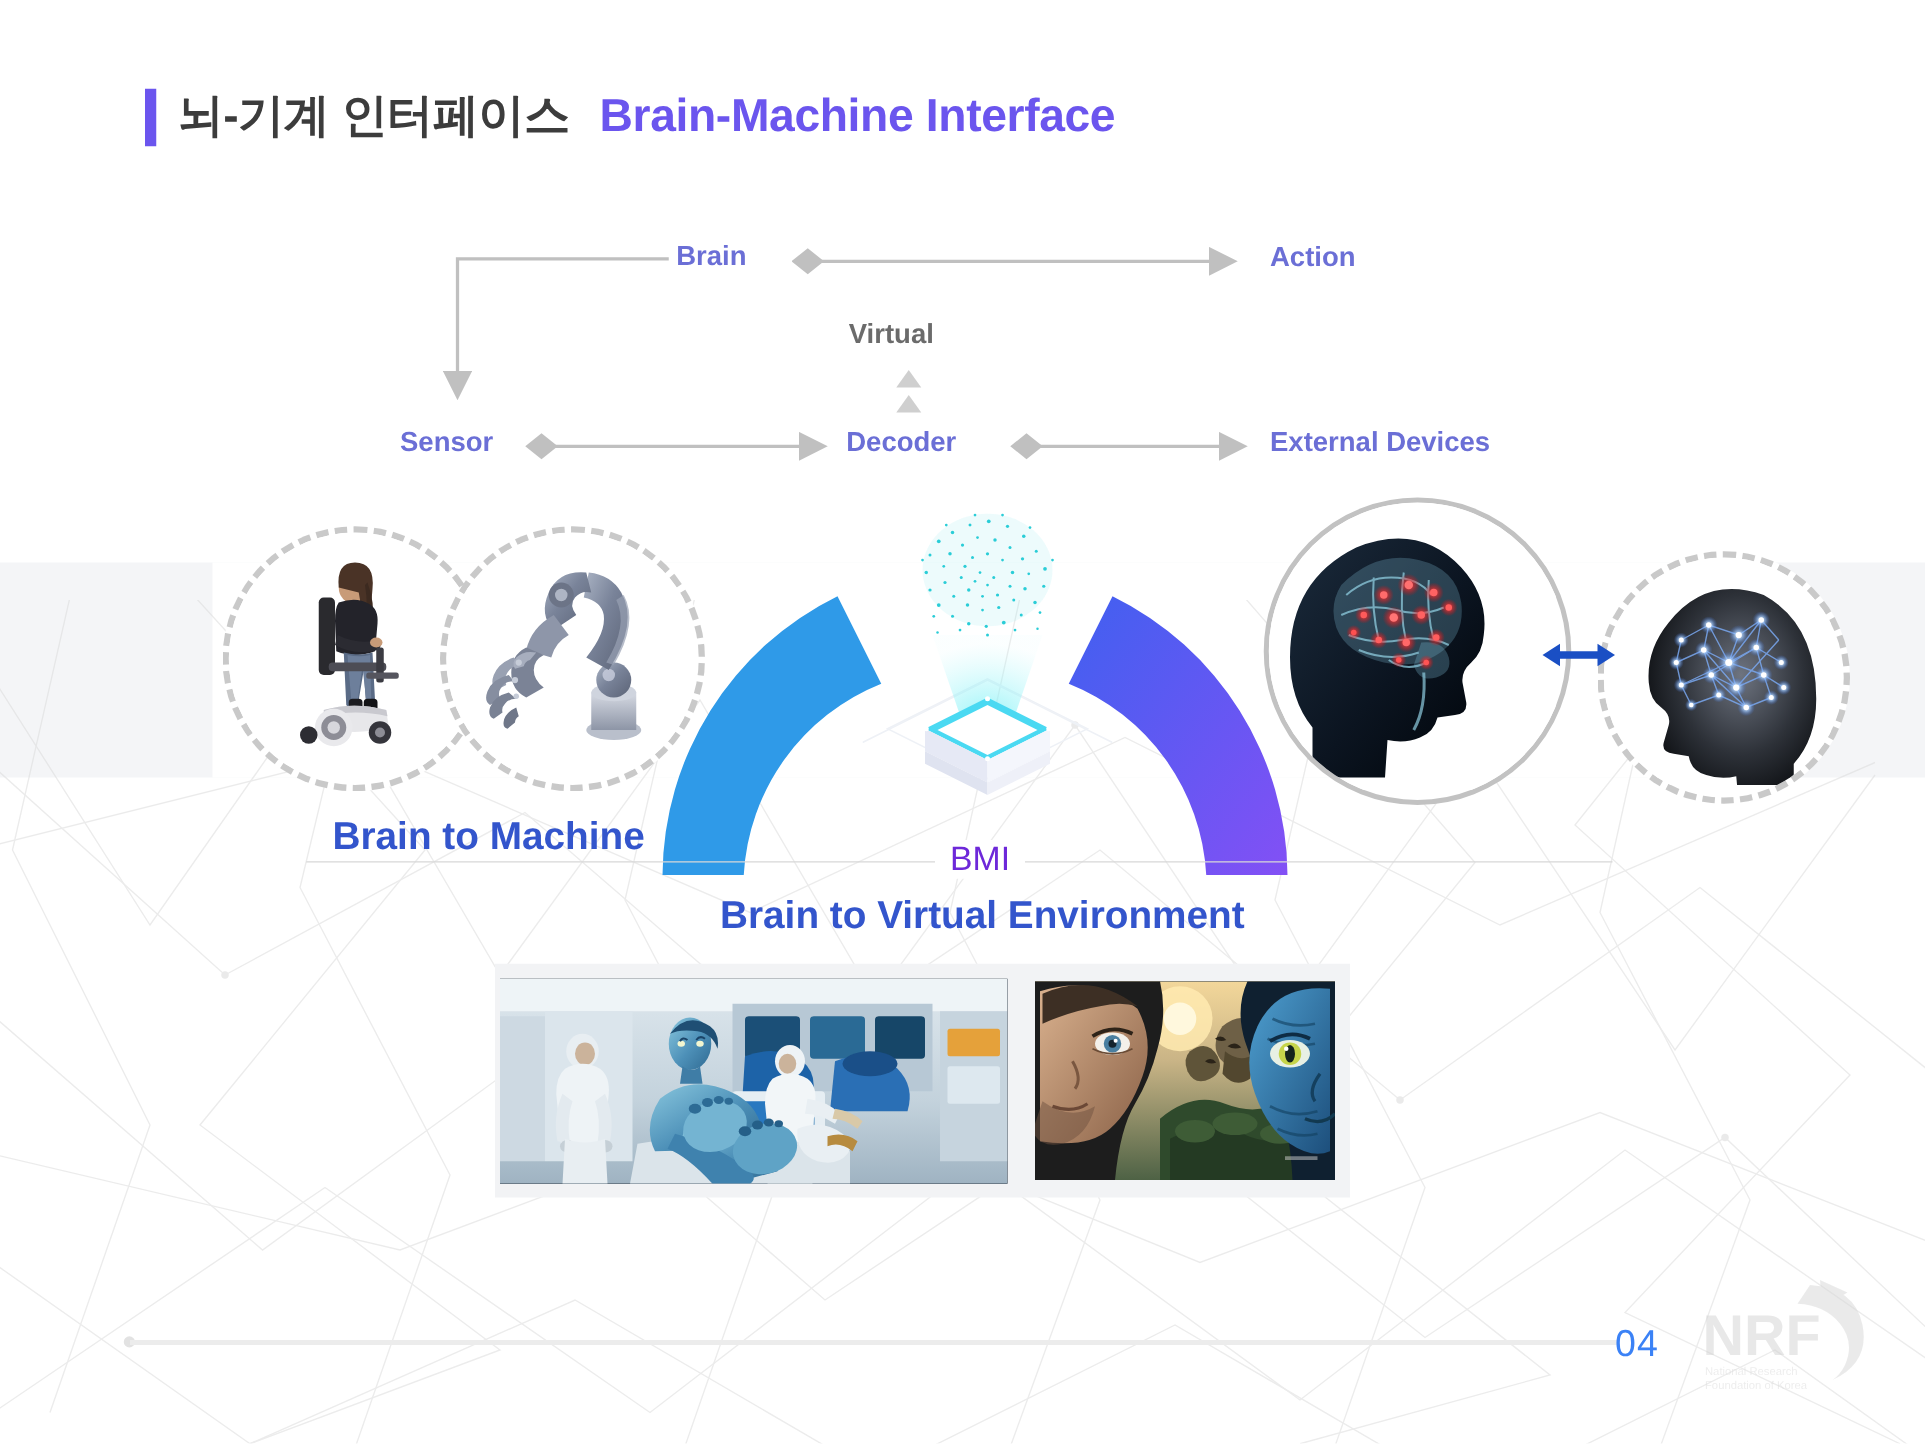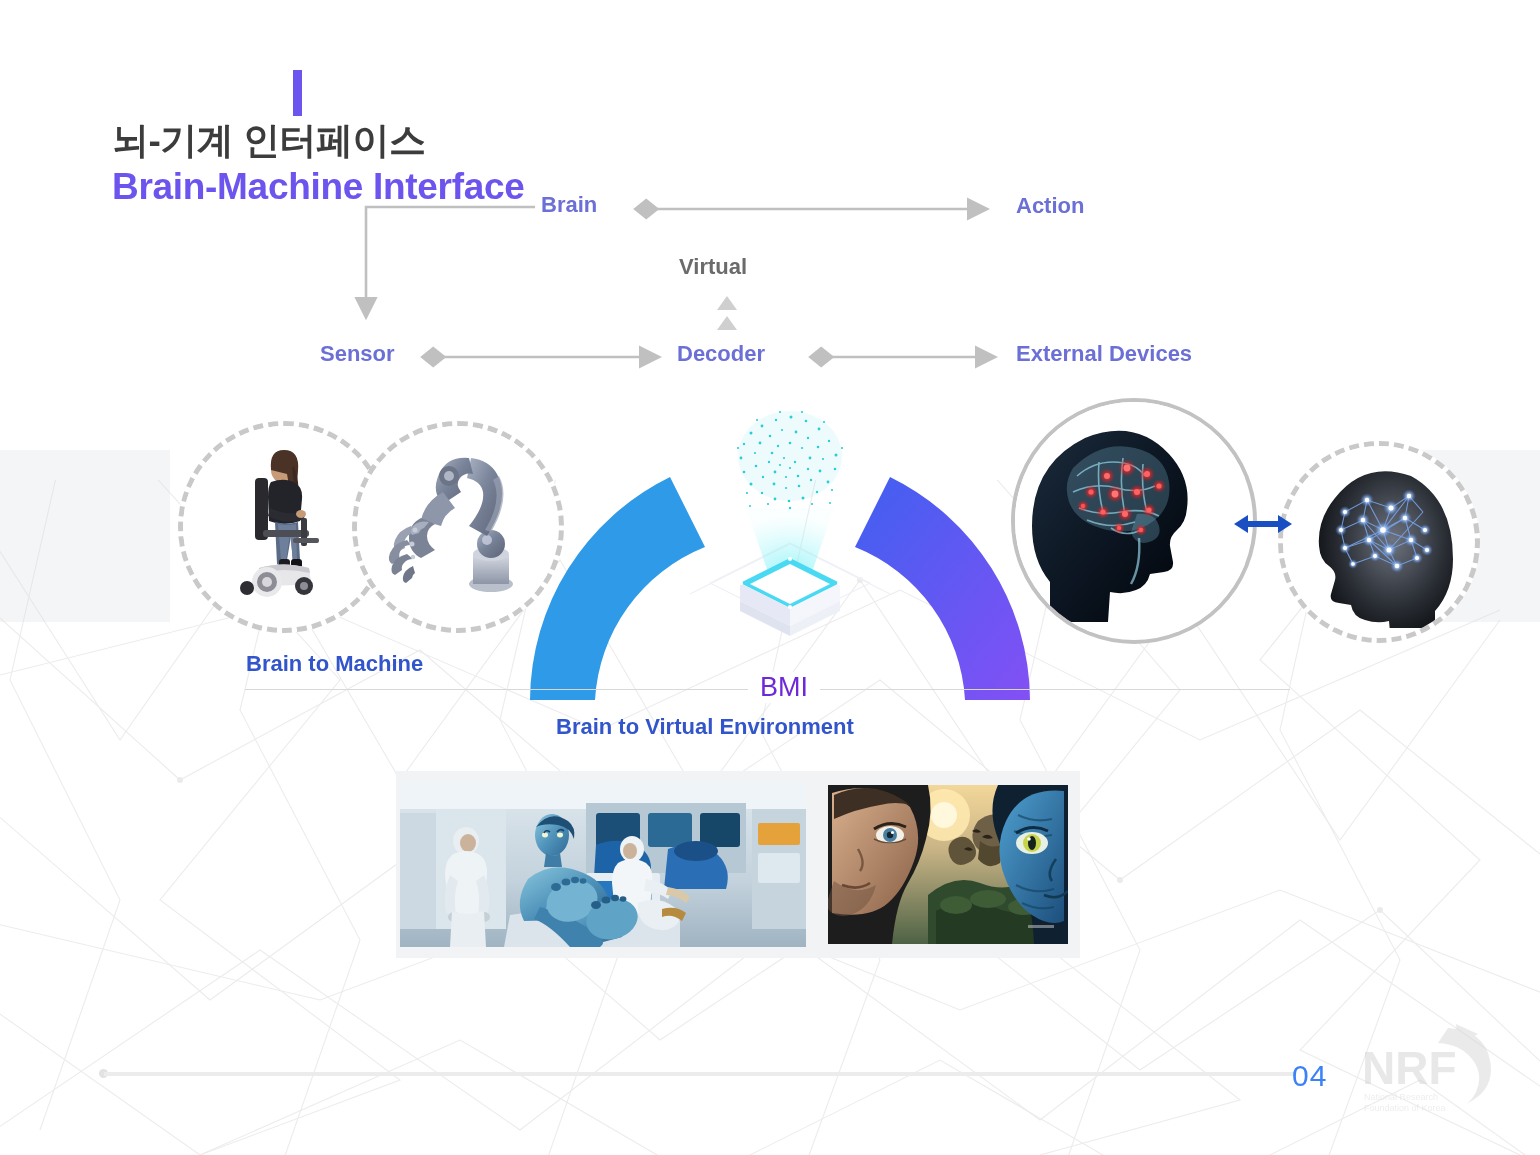--- a/index.html
+++ b/index.html
@@ -35,24 +35,23 @@
   .bg-white-left {
     position: absolute;
     left: 170px; top: 450px;
     width: 1230px; height: 172px;
     background: #ffffff;
   }
 
   
   .title-row {
     position: absolute;
-    left: 88px; top: 68px;
+    left: 116px; top: 68px;
     display: flex;
     align-items: baseline;
-    flex-direction: column;
   }
   .title-bar {
     width: 9px;
     height: 46px;
     background: #6b55ee;
     margin-right: 17px;
     align-self: center;
     margin-top: 2px;
   }
   .title-ko {
@@ -143,24 +142,25 @@
 
   .b2b-arrow {
     position: absolute;
     left: 1232px; top: 500px;
     width: 62px; height: 48px;
   }
 
   
   .cap {
     position: absolute;
-    font-size: 22px;
+    font-size: 31px;
     font-weight: 700;
     color: #3355cc;
     white-space: nowrap;
+    margin-left: 20px;
   }
   .cap-btm { left: 246px; top: 651px; }
   .cap-btb { left: 1066px; top: 651px; }
   .cap-btve { left: 556px; top: 714px; }
 
   
   .stills {
     position: absolute;
     left: 396px; top: 771px;
     width: 684px; height: 187px;

